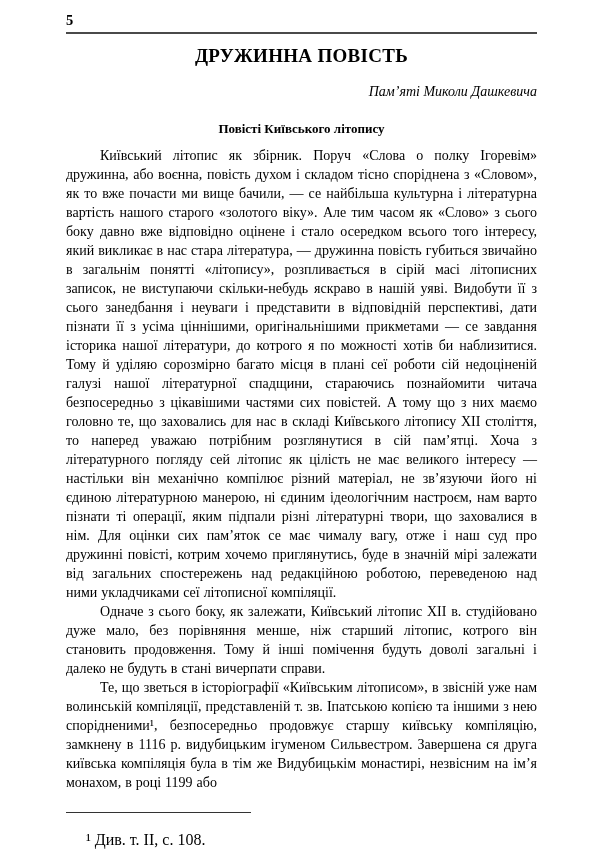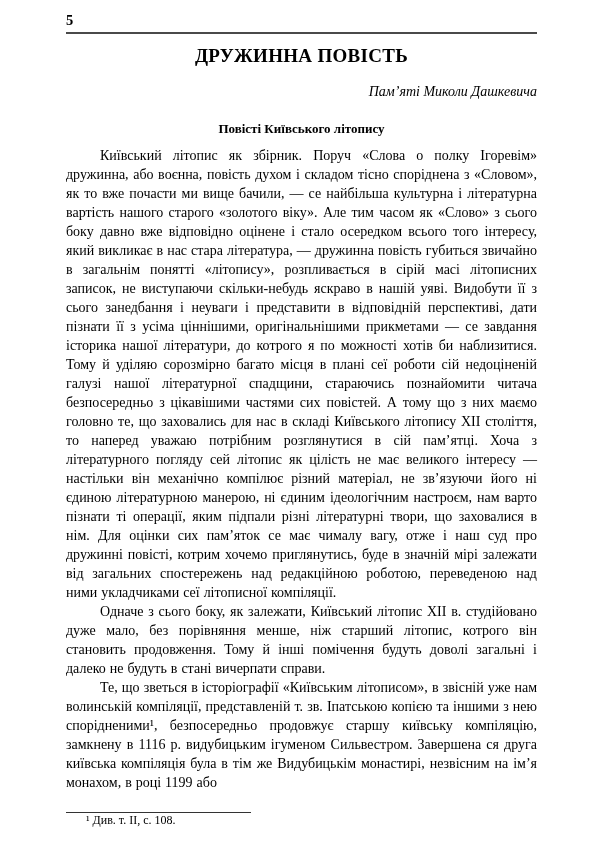--- a/index.html
+++ b/index.html
@@ -61,22 +61,22 @@
     left: 66px;
     top: 812px;
     width: 471px;
   }
   .footnote-rule {
     border: none;
     border-top: 1.5px solid #333333;
     width: 185px;
   }
   .footnote {
-    font-size: 12px;
-    margin-top: 0;
+    font-size: 16px;
+    margin-top: 18px;
     text-indent: 20px;
   }
 </style>
 </head>
 <body>
 
 <div class="page">
 
   <header class="running-head">
     <span>5</span>

